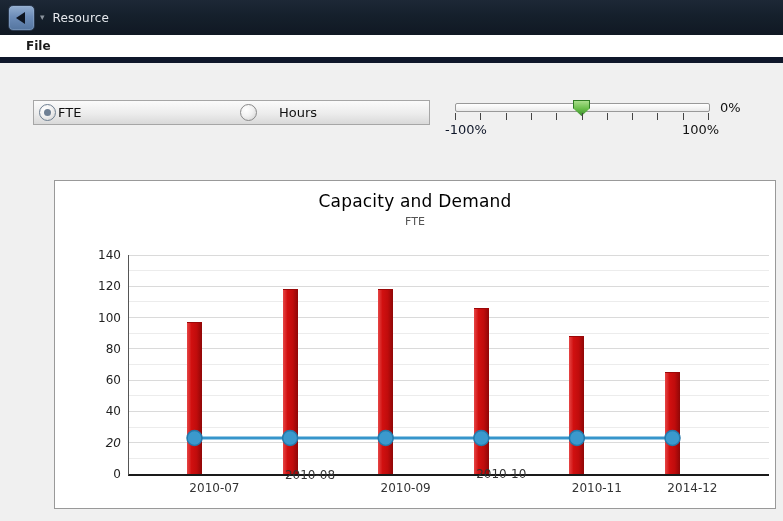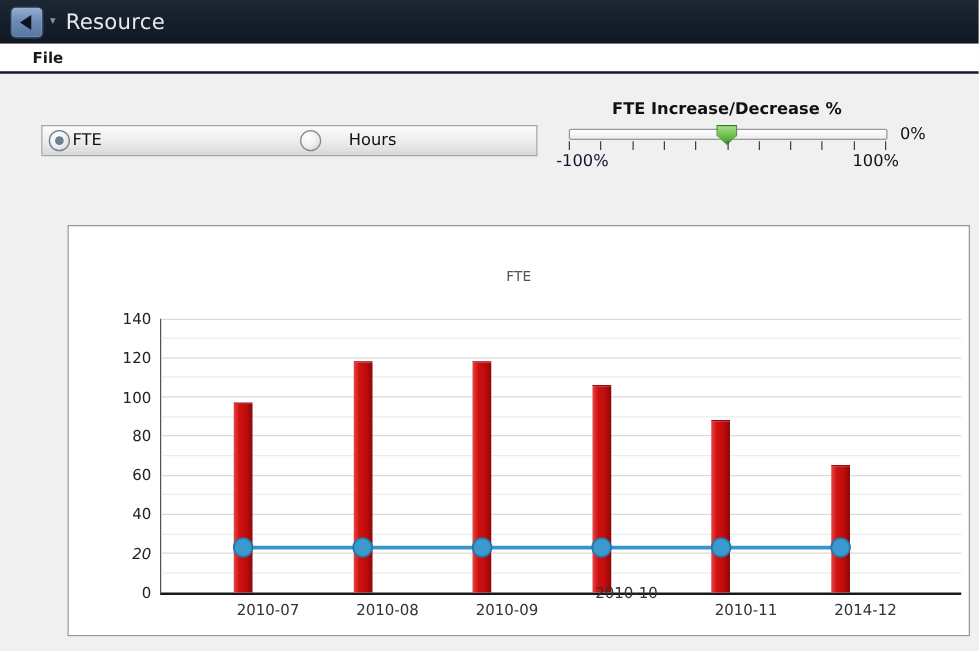--- a/index.html
+++ b/index.html
@@ -21,25 +21,25 @@
     border:1px solid #2b3a50;box-shadow:0 0 0 1px rgba(160,185,215,.35) inset;
     display:flex;align-items:center;justify-content:center;cursor:pointer;
   }
   .back-tri{
     width:0;height:0;border-top:6px solid transparent;border-bottom:6px solid transparent;
     border-right:9px solid #0d1420;margin-right:2px;
   }
   .hdr-caret{
     color:#8b949e;font-size:9px;margin-left:5px;line-height:1;
   }
-  .hdr-title{color:#e6e9ed;font-size:17px;margin-left:8px;letter-spacing:.2px;}
+  .hdr-title{color:#e6e9ed;font-size:12px;margin-left:8px;letter-spacing:.2px;}
   
   .menu-bar{
     position:absolute;left:0;top:35px;width:783px;height:22px;background:#ffffff;
-    border-bottom:2px solid #0f172a;display:flex;align-items:center;
+    border-bottom:6px solid #0f172a;display:flex;align-items:center;
   }
   .menu-item{font-size:12px;font-weight:bold;color:#1a1a1a;margin-left:26px;cursor:pointer;}
   
   .toggle-panel{
     position:absolute;left:33px;top:100px;width:395px;height:23px;
     border:1px solid #a6a6a6;
     background:linear-gradient(180deg,#fbfbfb 0%,#ececec 55%,#d9d9d9 100%);
   }
   .toggle-opt{position:absolute;top:0;height:23px;display:flex;align-items:center;cursor:pointer;}
   .toggle-opt.first{left:5px;}
@@ -128,21 +128,20 @@
       </span>
     <span class="toggle-label">FTE</span>
   </div>
   <div class="toggle-opt second">
     <span class="radio-circle"></span>
     <span class="toggle-label">Hours</span>
   </div>
 </div>
 
 <div class="slider-group">
-  <div class="slider-title">FTE Increase/Decrease %</div>
   <div class="slider-track"></div>
   <div class="slider-thumb" id="slider-thumb" style="left: 128px;"></div>
   <div class="slider-value">0%</div>
   <div class="slider-ticks" id="slider-ticks">
       <div class="s-tick" style="left: 10px;"></div>
       <div class="s-tick" style="left: 35.3px;"></div>
       <div class="s-tick" style="left: 60.6px;"></div>
       <div class="s-tick" style="left: 85.9px;"></div>
       <div class="s-tick" style="left: 111.2px;"></div>
       <div class="s-tick" style="left: 136.5px;"></div>
@@ -150,20 +149,21 @@
       <div class="s-tick" style="left: 187.1px;"></div>
       <div class="s-tick" style="left: 212.4px;"></div>
       <div class="s-tick" style="left: 237.7px;"></div>
       <div class="s-tick" style="left: 263px;"></div>
     </div>
   <div class="slider-min">-100%</div>
   <div class="slider-max">100%</div>
 </div>
 
 <div class="chart-panel">
+  <div class="chart-title">Capacity and Demand</div>
   <div class="chart-subtitle">FTE</div>
   <div class="plot-area" id="plot-area">
       <div class="gridline minor" style="top: 202.857px;"></div>
       <div class="gridline major" style="top: 187.214px;"></div>
       <div class="gridline minor" style="top: 171.571px;"></div>
       <div class="gridline major" style="top: 155.929px;"></div>
       <div class="gridline minor" style="top: 140.286px;"></div>
       <div class="gridline major" style="top: 124.643px;"></div>
       <div class="gridline minor" style="top: 109px;"></div>
       <div class="gridline major" style="top: 93.3571px;"></div>
@@ -190,19 +190,19 @@
       <svg width="640" height="219" class="line-svg">
         <polyline points="65.5,183.02142857142857 161.1,183.02142857142857 256.7,183.02142857142857 352.29999999999995,183.02142857142857 447.9,183.02142857142857 543.5,183.02142857142857" fill="none" stroke="#3795cb" stroke-width="3"></polyline>
         <circle cx="65.5" cy="183.02142857142857" r="7.5" fill="#3b99cd" stroke="#2479ab" stroke-width="1.5"></circle>
         <circle cx="161.1" cy="183.02142857142857" r="7.5" fill="#3b99cd" stroke="#2479ab" stroke-width="1.5"></circle>
         <circle cx="256.7" cy="183.02142857142857" r="7.5" fill="#3b99cd" stroke="#2479ab" stroke-width="1.5"></circle>
         <circle cx="352.29999999999995" cy="183.02142857142857" r="7.5" fill="#3b99cd" stroke="#2479ab" stroke-width="1.5"></circle>
         <circle cx="447.9" cy="183.02142857142857" r="7.5" fill="#3b99cd" stroke="#2479ab" stroke-width="1.5"></circle>
         <circle cx="543.5" cy="183.02142857142857" r="7.5" fill="#3b99cd" stroke="#2479ab" stroke-width="1.5"></circle>
       </svg>
       <div class="x-label" style="left: 20.5px; top: 226px;">2010-07</div>
-      <div class="x-label" style="left: 116.1px; top: 226px;">2010-08</div>
+      <div class="x-label" style="left: 116.1px; top: 213px;">2010-08</div>
       <div class="x-label" style="left: 211.7px; top: 226px;">2010-09</div>
       <div class="x-label" style="left: 307.3px; top: 212px;">2010-10</div>
       <div class="x-label" style="left: 402.9px; top: 226px;">2010-11</div>
       <div class="x-label" style="left: 498.5px; top: 226px;">2014-12</div>
     </div>
 </div>
 
 </body></html>

